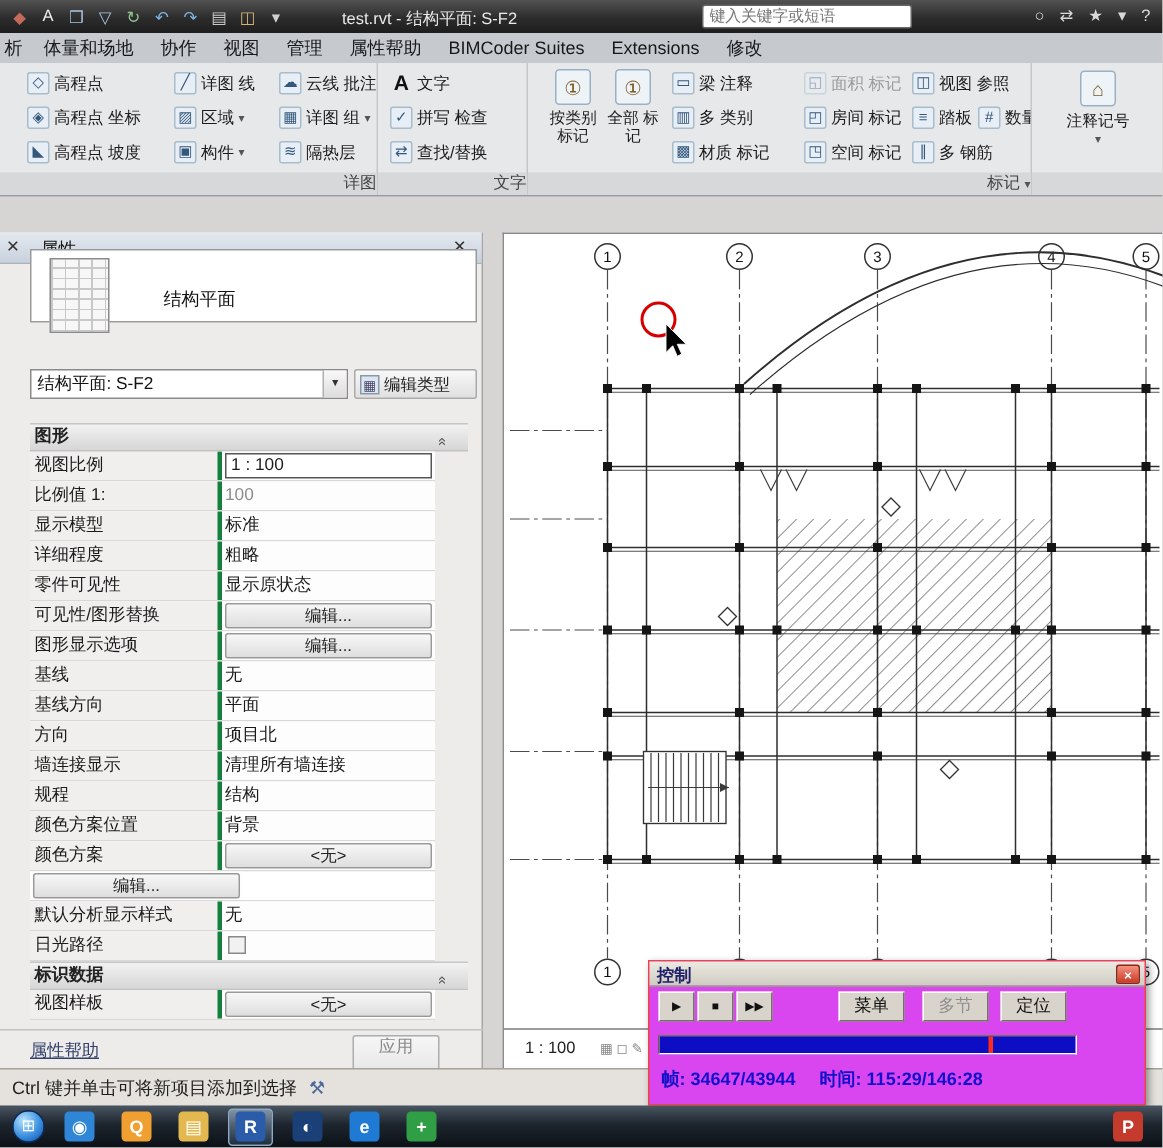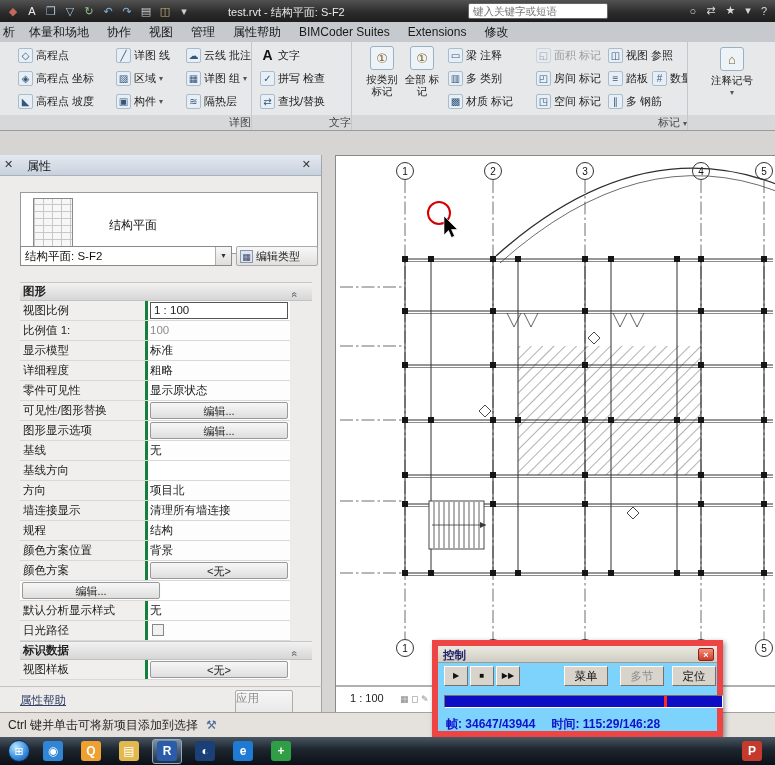--- a/index.html
+++ b/index.html
@@ -44,41 +44,41 @@
 
 
 #workspace-bg{position:absolute;left:0;top:131px;width:775px;height:581px;background:#d6d5d3;}
 
 
 #props{position:absolute;left:0;top:155px;width:322px;height:557px;background:#edecea;border-right:1px solid #a5a5a5;z-index:5;font-size:11.5px;}
 .props-title{position:absolute;top:0;left:0;width:100%;height:21px;background:linear-gradient(#e4e9f0,#c8d1dd);border-bottom:1px solid #a9b2bd;font-size:12px;color:#141414;}
 .pt-close-l{position:absolute;left:4px;top:3px;font-size:11px;color:#333;cursor:default;}
 .pt-label{position:absolute;left:27px;top:3px;}
 .pt-close-r{position:absolute;right:10px;top:3px;font-size:11px;color:#333;cursor:default;}
-.type-box{position:absolute;left:20px;top:37px;width:298px;height:62px;background:#fff;border:1px solid #9a9a9a;}
+.type-box{position:absolute;left:20px;top:11px;width:298px;height:49px;background:#fff;border:1px solid #9a9a9a;}
 .type-icon{position:absolute;left:12px;top:5px;width:40px;height:50px;border:1px solid #8a8a8a;background-color:#f7f7f7;background-image:repeating-linear-gradient(0deg,#c8c8c8 0 1px,transparent 1px 7px),repeating-linear-gradient(90deg,#c8c8c8 0 1px,transparent 1px 9px);}
 .type-label{position:absolute;left:88px;top:24px;font-size:12px;color:#111;}
 .selector-row{position:absolute;left:20px;top:91px;width:298px;height:20px;}
 .type-combo{position:absolute;left:0;top:0;width:212px;height:20px;background:#fff;border:1px solid #8a8a8a;font-size:11.5px;line-height:18px;padding-left:4px;color:#111;}
 .combo-caret{position:absolute;right:0;top:0;width:16px;height:18px;border-left:1px solid #b0b0b0;text-align:center;font-size:7px;line-height:18px;color:#333;background:linear-gradient(#f8f8f8,#ddd);}
 .edit-type{position:absolute;left:216px;top:0;width:82px;height:20px;border:1px solid #aaa;background:linear-gradient(#f8f8f8,#e0e0e0);font-size:11px;display:flex;align-items:center;gap:3px;padding-left:3px;border-radius:2px;color:#222;}
 .et-icon{width:13px;height:13px;border:1px solid #8899aa;background:#dde6f0;font-size:9px;line-height:12px;text-align:center;color:#446;}
 .pgrid{position:absolute;left:20px;top:127px;width:292px;}
 .sec{height:19px;background:linear-gradient(#f2f2f2,#d6d6d6);border-top:1px solid #c6c6c6;border-bottom:1px solid #c2c2c2;font-weight:bold;font-size:11.5px;line-height:17px;padding-left:3px;color:#222;position:relative;width:292px;}
 .sec .chev{position:absolute;right:14px;top:3px;font-size:10px;color:#555;transform:rotate(90deg);font-weight:normal;}
 .prow{height:20px;display:flex;border-bottom:1px solid #dad8d6;width:270px;background:#fff;}
 .plab{width:128px;background:#f1efee;border-right:3px solid #15803d;line-height:19px;padding-left:3px;color:#1b1b1b;overflow:hidden;white-space:nowrap;}
 .pval{width:142px;background:#fdfdfd;line-height:19px;padding:0 2px;color:#1b1b1b;position:relative;overflow:hidden;white-space:nowrap;}
 .cell-combo{margin-top:1px;height:17px;border:1px solid #555;background:#fff;line-height:15px;padding:0 3px;font-size:11.5px;}
 .cell-btn{display:block;width:100%;height:17px;margin-top:1px;border:1px solid #999;border-radius:2px;background:linear-gradient(#f7f7f7,#dedede);font-size:11px;text-align:center;line-height:14px;color:#222;}
 .grayval{color:#8c8c8c;}
 .checkbox{width:12px;height:12px;border:1px solid #888;background:#f1f1f1;margin-top:3px;margin-left:2px;}
 .props-bottom{position:absolute;left:0;top:531px;width:322px;height:26px;border-top:1px solid #c4c2c0;}
 .help-link{position:absolute;left:20px;top:6px;font-size: 11.5px;color:#33416b;text-decoration:underline;cursor:pointer;}
-.apply-btn{position:absolute;left:235px;top:3px;width:58px;height:34px;border:1px solid #adadad;border-radius:2px;background:linear-gradient(#f6f6f6,#e2e2e2);font-size:11.5px;color:#8a8a8a;line-height:15px;}
+.apply-btn{position:absolute;left:235px;top:3px;width:58px;height:34px;border:1px solid #adadad;border-radius:2px;background:linear-gradient(#f6f6f6,#e2e2e2);font-size:11.5px;color:#8a8a8a;text-align:center;line-height:15px;}
 
 
 #canvas{position:absolute;left:335px;top:155px;width:440px;height:557px;background:#fff;border-left:1px solid #8a8a8a;border-top:1px solid #8a8a8a;z-index:4;}
 .dashdot{stroke:#4a4a4a;stroke-width:.8;stroke-dasharray:13 3 2.5 3;fill:none;}
 .beam{stroke:#2e2e2e;stroke-width:1;fill:none;}
 .beam2{stroke:#2e2e2e;stroke-width:.55;fill:none;}
 .col{fill:#151515;}
 .bub{fill:#fff;stroke:#333;stroke-width:1;}
 .bubtxt{font-size:10px;fill:#111;}
 .arcline{fill:none;stroke:#2e2e2e;stroke-width:1.3;}
@@ -86,21 +86,21 @@
 .thin{stroke:#3a3a3a;stroke-width:.8;fill:none;}
 .dmd{fill:#fff;stroke:#333;stroke-width:.9;}
 .stair-box{fill:#fff;stroke:#333;stroke-width:.9;}
 .hatchrect{fill:url(#hatch);stroke:none;}
 .scaletxt{font-size:11px;fill:#222;}
 .vcic{font-size:9px;fill:#888;}
 #red-circle{fill:none;stroke-width:2;}
 .cursor{fill:#000;stroke:#fff;stroke-width:.6;}
 
 
-#ctrl-dialog{position:absolute;left:432px;top:640px;width:291px;height:97px;background:#7dd3fc;border:6px solid #ef4444;box-shadow:2px 2px 5px rgba(0,0,0,.4);z-index:60;}
+#ctrl-dialog{position:absolute;left:432px;top:640px;width:332px;height:97px;background:#d946ef;border:1px solid #ef4444;box-shadow:2px 2px 5px rgba(0,0,0,.4);z-index:60;}
 .cd-title{position:absolute;top:0;left:0;right:0;height:17px;background:linear-gradient(#ece9e2,#cfccc2);border-bottom:1px solid #9c998f;}
 .cd-title-label{position:absolute;left:5px;top:2px;font-size:11.5px;font-weight:bold;color:#20206a;}
 .cd-close{position:absolute;right:3px;top:2px;width:16px;height:13px;background:linear-gradient(#f2927f,#cc3a26);border:1px solid #8e2418;border-radius:2px;color:#fff;font-size:9px;line-height:10px;text-align:center;font-weight:bold;}
 .cd-row{position:absolute;top:20px;left:6px;right:6px;height:22px;}
 .cd-tb{position:absolute;top:0;width:24px;height:20px;background:#d8d4cb;border:1px solid;border-color:#fbfaf7 #75716a #75716a #fbfaf7;font-size:8px;color:#111;text-align:center;line-height:16px;}
 .cd-btn{position:absolute;top:0;width:44px;height:20px;background:#d8d4cb;border:1px solid;border-color:#fbfaf7 #75716a #75716a #fbfaf7;font-size:11.5px;color:#111;line-height:16px;}
 .cd-menu{left:120px;text-align:center;}.cd-multi{left:176px;color:#8f8f8f;}.cd-locate{left:228px;}
 .cd-progress{position:absolute;left:6px;top:49px;width:279px;height:13px;border:1px solid;border-color:#75716a #fbfaf7 #fbfaf7 #75716a;background:#0d0dc4;}
 .cd-marker{position:absolute;top:0;bottom:0;width:3px;background:#ff2a1a;}
 .cd-text{position:absolute;left:8px;top:70px;display:flex;gap:16px;font-size:12px;font-weight:bold;color:#1111cc;white-space:nowrap;}
@@ -333,20 +333,21 @@
         <div class="pval">
           <button class="cell-btn">编辑...</button>
         </div>
       </div>
     <div class="prow">
         <div class="plab">基线</div>
         <div class="pval"><span>无</span></div>
       </div>
     <div class="prow">
         <div class="plab">基线方向</div>
+        <div class="pval"><span>平面</span></div>
       </div>
     <div class="prow">
         <div class="plab">方向</div>
         <div class="pval"><span>项目北</span></div>
       </div>
     <div class="prow">
         <div class="plab">墙连接显示</div>
         <div class="pval"><span>清理所有墙连接</span></div>
       </div>
     <div class="prow">

